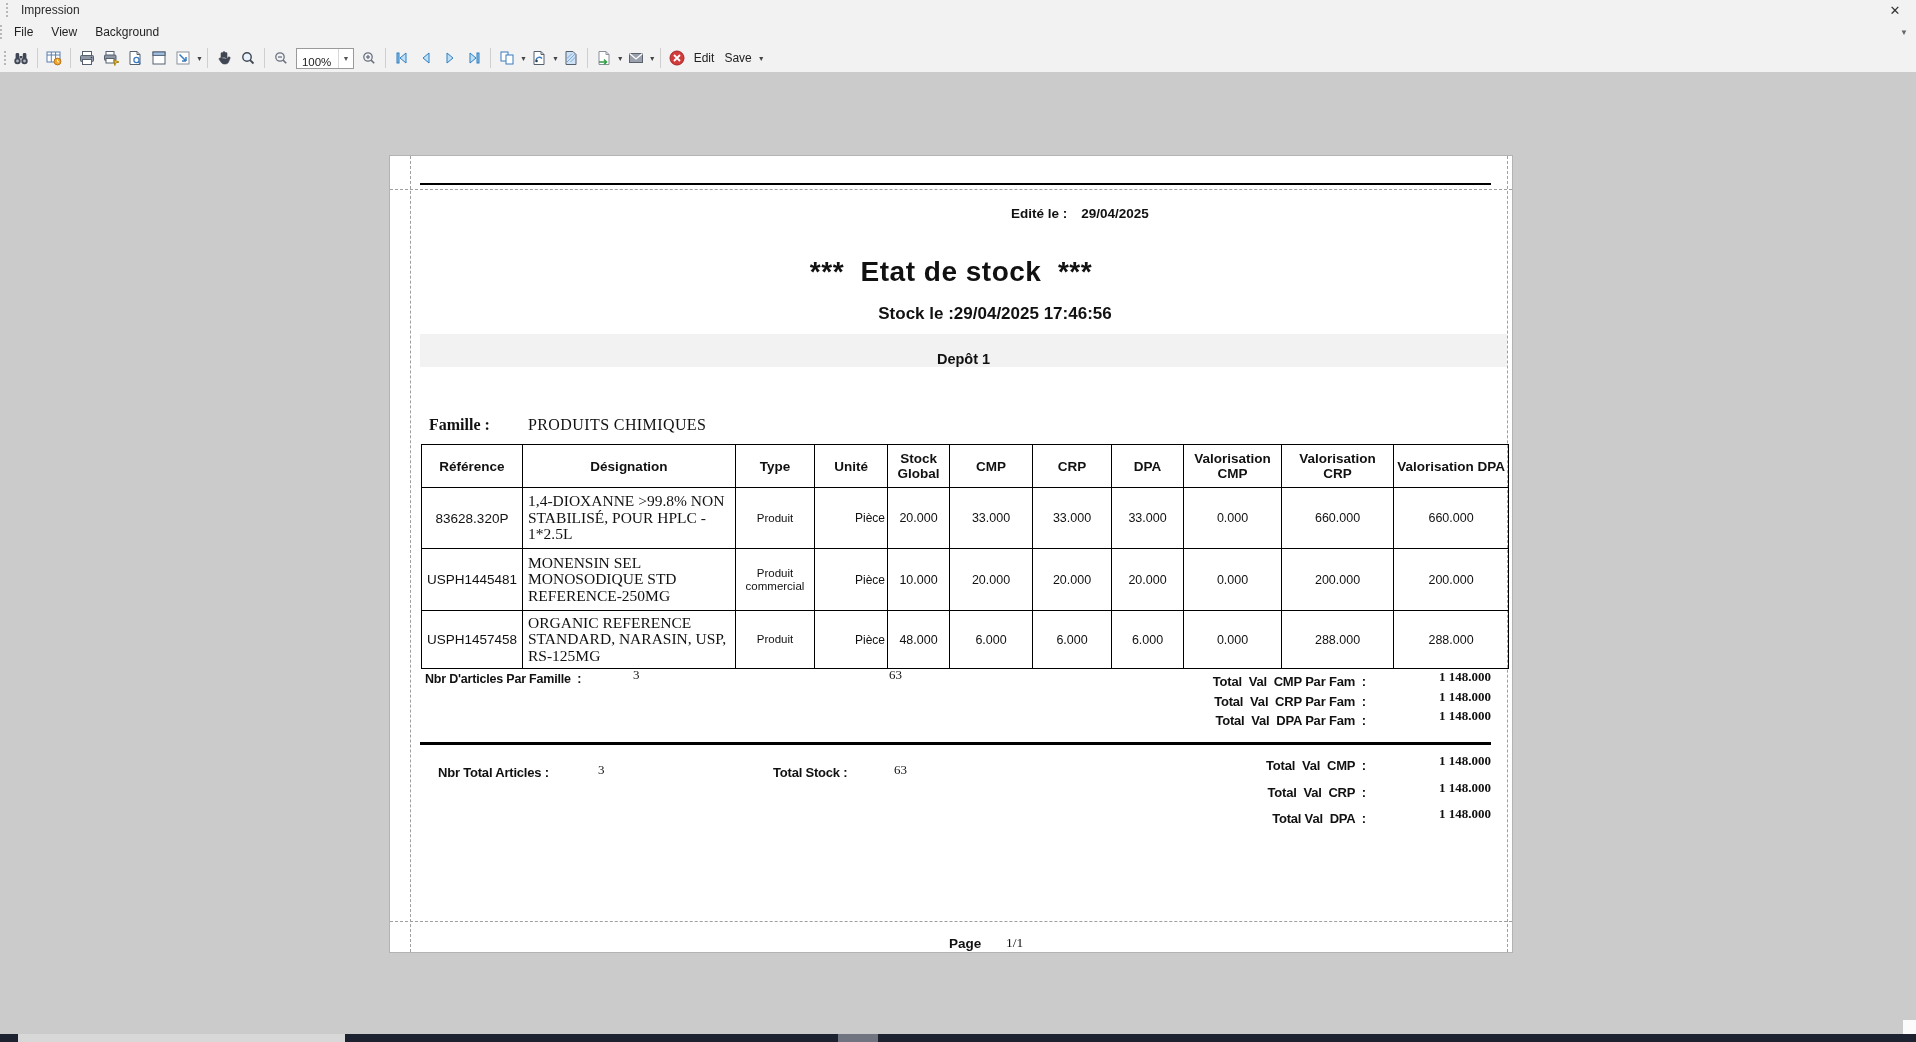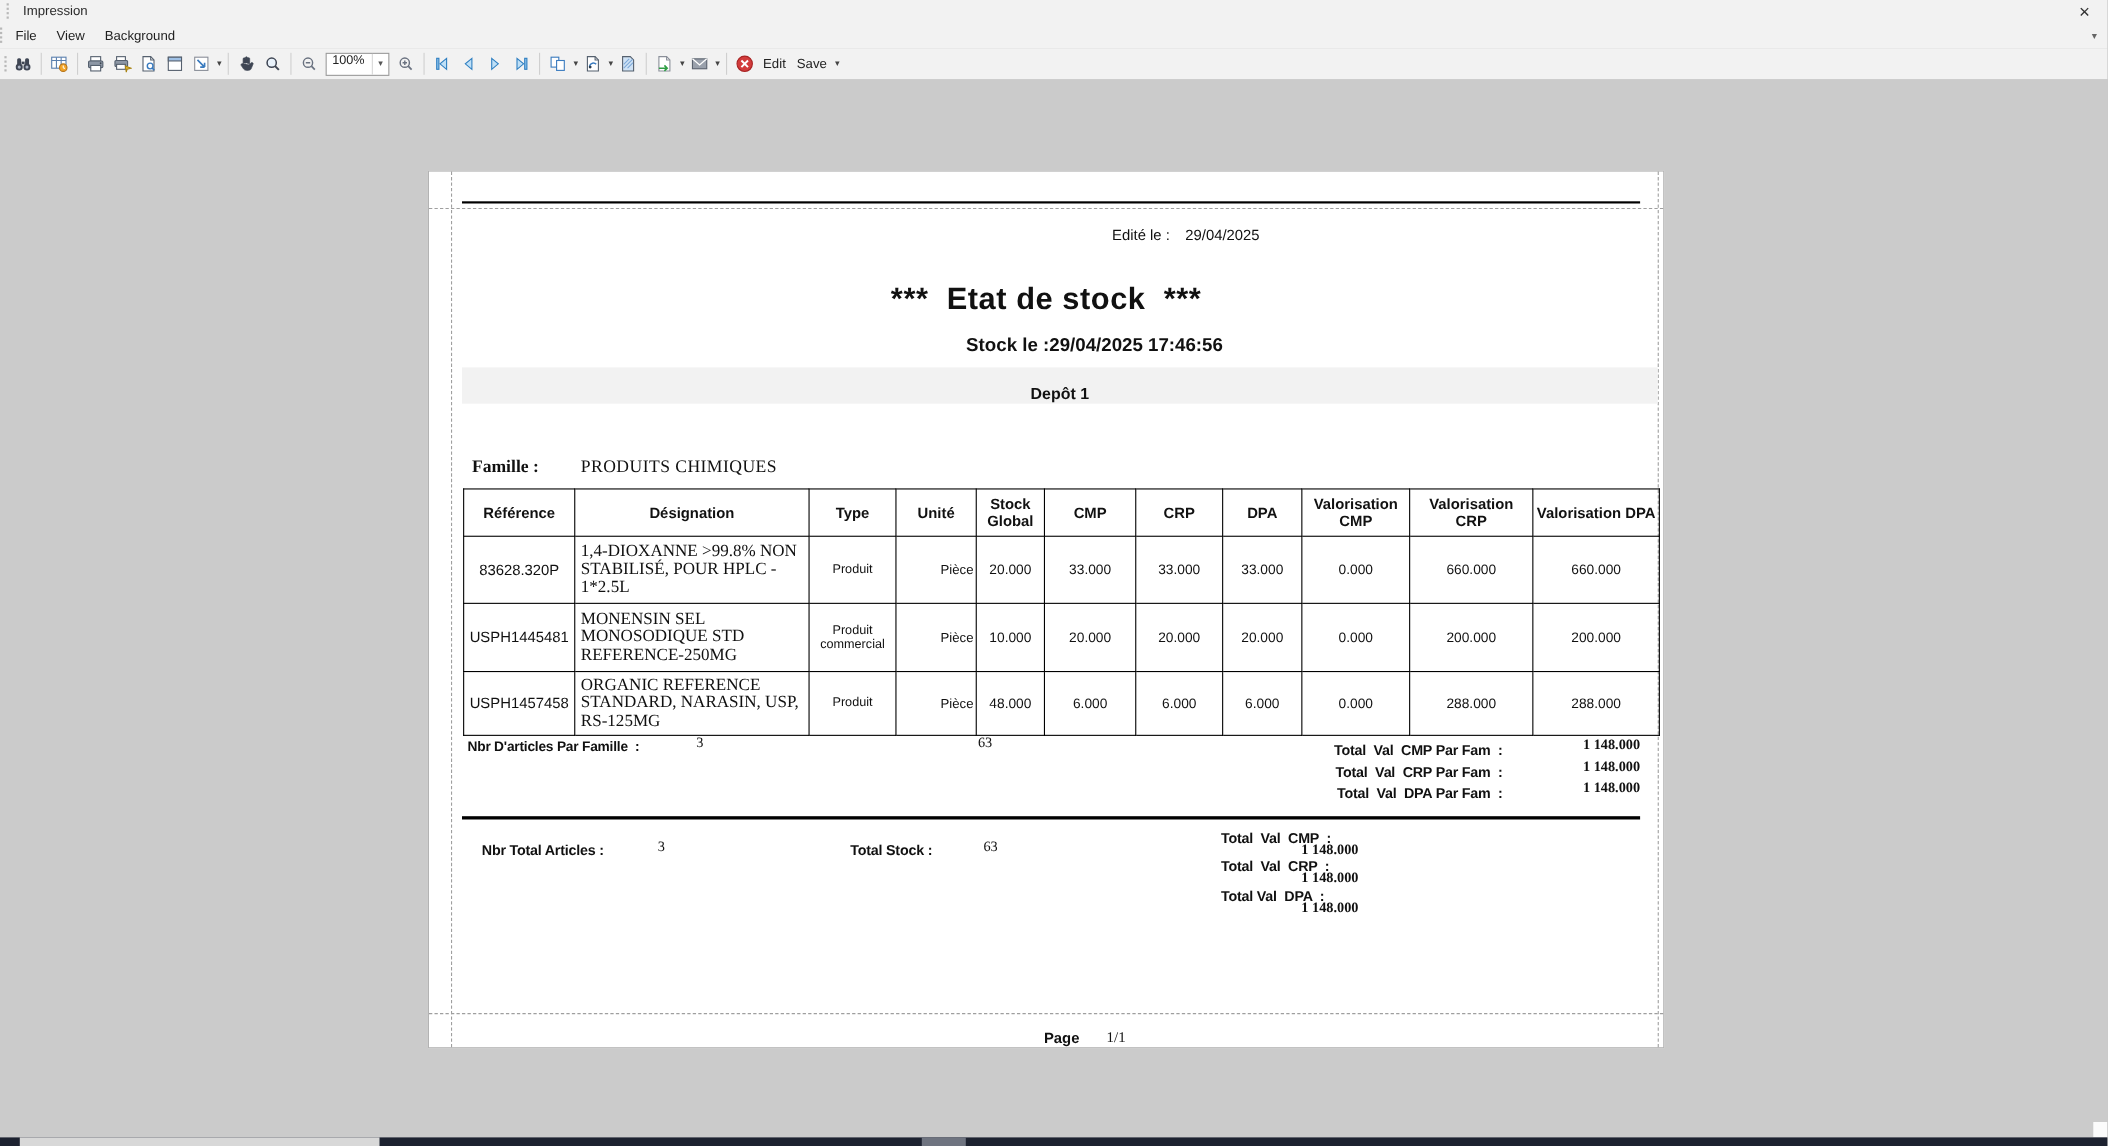--- a/index.html
+++ b/index.html
@@ -20,35 +20,35 @@
   .menubar .menu-item{padding:3px 9px;cursor:default;}
   .menubar .overflow{margin-left:auto;margin-right:8px;font-size:8px;color:#666;}
   .grip{width:3px;height:14px;border-left:2px dotted #b8b8b8;}
   .toolbar{position:absolute;left:0;top:44px;width:100%;height:28px;background:#f2f2f2;
     display:flex;align-items:center;padding-left:4px;box-sizing:border-box;}
   .tbtn{width:24px;height:24px;display:flex;align-items:center;justify-content:center;flex:0 0 auto;}
   .tbtn svg{display:block;}
   .sep{width:1px;height:20px;background:#cfcfcf;margin:0 4px;flex:0 0 auto;}
   .dd{font-size:7px;color:#444;margin-left:1px;}
   .zoom-combo{width:56px;height:19px;background:#fff;border:1px solid #9a9a9a;display:flex;
-    align-items:flex-start;font-size:11.5px;color:#222;margin:14px 3px;}
+    align-items:flex-end;font-size:11.5px;color:#222;margin:14px 3px;}
   .zoom-combo .zval{flex:1;padding-left:5px;}
   .zoom-combo .zarrow{width:14px;height:100%;display:flex;align-items:center;justify-content:center;
     font-size:7px;color:#555;border-left:1px solid #d8d8d8;}
   .tool-label{font-size:12px;color:#222;padding:0 5px;}
   
   .workspace{position:absolute;left:0;top:72px;width:1916px;height:962px;background:#cbcbcb;overflow:hidden;}
   .page{position:absolute;left:389px;top:83px;width:1124px;height:798px;background:#ffffff;
     border:1px solid #b3b3b3;box-sizing:border-box;color:#111;}
   .dash-v{position:absolute;top:0;height:100%;width:0;border-left:1px dashed #9f9f9f;}
   .dash-h{position:absolute;left:0;width:100%;height:0;border-top:1px dashed #9f9f9f;}
   .rule{position:absolute;background:#000;}
   .pre{white-space:pre;}
   .edited-line{position:absolute;left:621px;top:50px;display:flex;gap:14px;
-    font-size:13.5px;font-weight:normal;}
+    font-size:13.5px;font-weight:bold;}
   .report-title{position:absolute;left:0;right:0;top:100px;text-align:center;
     font-size:28px;font-weight:bold;letter-spacing:0.5px;}
   .stock-line{position:absolute;left:0;right:0;top:148px;text-align:center;text-indent:88px;
     font-size:17px;font-weight:bold;}
   .depot-band{position:absolute;left:30px;top:178px;width:1087px;height:33px;background:#f2f2f2;
     display:flex;align-items:flex-end;justify-content:center;font-size:14.5px;font-weight:bold;}
   .famille-row{position:absolute;left:39px;top:260px;font-size:16px;font-family:"Liberation Serif",serif;}
   .famille-row .flabel{font-weight:bold;}
   .famille-row .fvalue{position:absolute;left:99px;top:0;white-space:nowrap;letter-spacing:0.4px;}
   
@@ -64,21 +64,21 @@
   #stock-table td.c3{font-size:12px;padding-left:40px;}
   
   .fam-count-label{position:absolute;left:35px;top:516px;font-size:12.5px;font-weight:bold;letter-spacing:-0.2px;}
   .fam-count-value{position:absolute;left:243px;top:511px;font-family:"Liberation Serif",serif;font-size:13px;}
   .fam-stock-value{position:absolute;left:499px;top:511px;font-family:"Liberation Serif",serif;font-size:13px;}
   .tot-block{position:absolute;left:720px;width:381px;}
   #family-totals-right{top:518px;}
   #grand-totals-right{top:602px;}
   .tot-line{display:flex;justify-content:flex-end;align-items:baseline;}
   #family-totals-right .tot-line{height:19.5px;}
-  #grand-totals-right .tot-line{height:26.5px;flex-direction:column;}
+  #grand-totals-right .tot-line{height:26.5px;}
   .tot-label{font-size:13px;font-weight:bold;letter-spacing:-0.2px;white-space:pre;text-align:right;}
   .tot-value{width:125px;text-align:right;font-family:"Liberation Serif",serif;font-weight:bold;
     font-size:13px;position:relative;top:-5px;}
   .thick-line{position:absolute;left:30px;top:586px;width:1071px;height:3px;background:#000;}
   .gt-articles-label{position:absolute;left:48px;top:609px;font-size:13px;font-weight:bold;letter-spacing:-0.2px;}
   .gt-articles-value{position:absolute;left:208px;top:606px;font-family:"Liberation Serif",serif;font-size:13px;}
   .gt-stock-label{position:absolute;left:383px;top:609px;font-size:13px;font-weight:bold;letter-spacing:-0.2px;}
   .gt-stock-value{position:absolute;left:504px;top:606px;font-family:"Liberation Serif",serif;font-size:13px;}
   .page-footer{position:absolute;left:559px;top:780px;font-size:13.5px;font-weight:bold;}
   .page-footer .pnum{position:absolute;left:57px;top:-1px;font-weight:normal;

